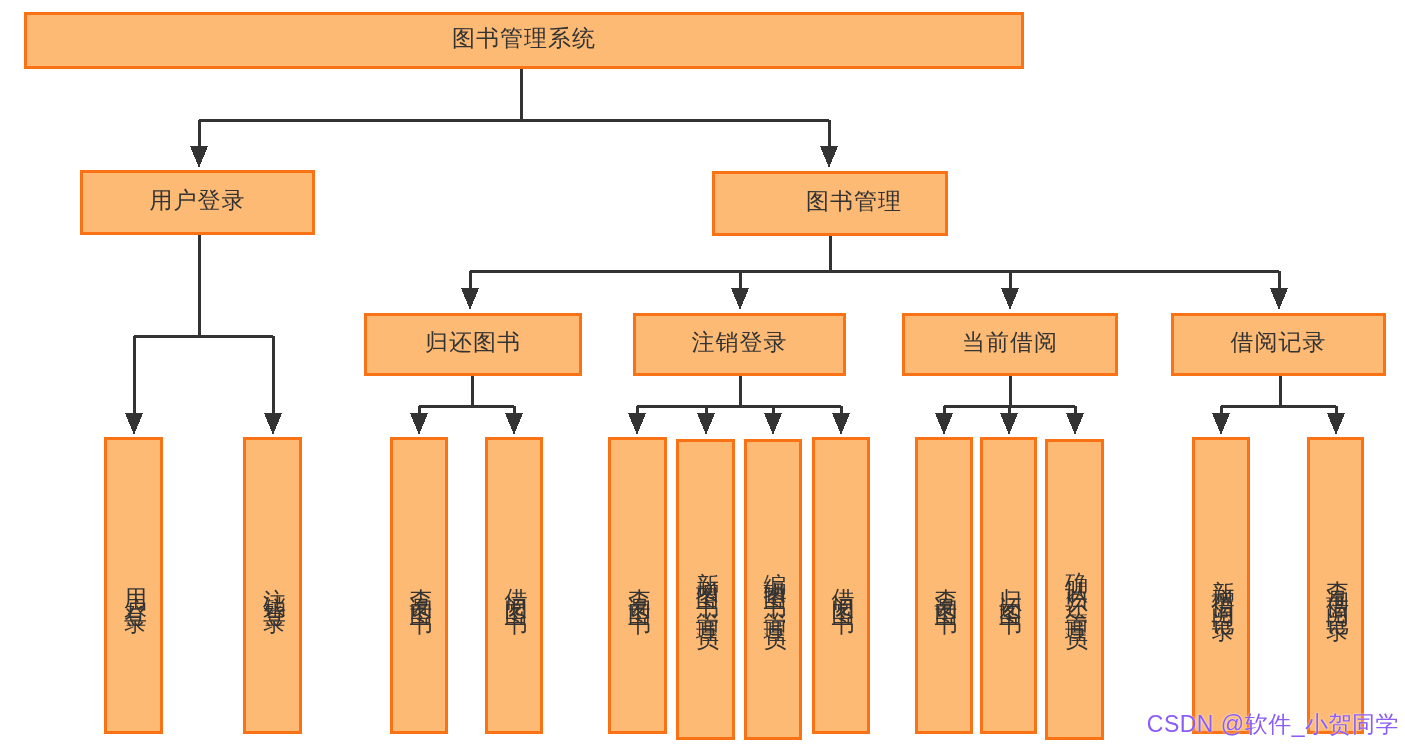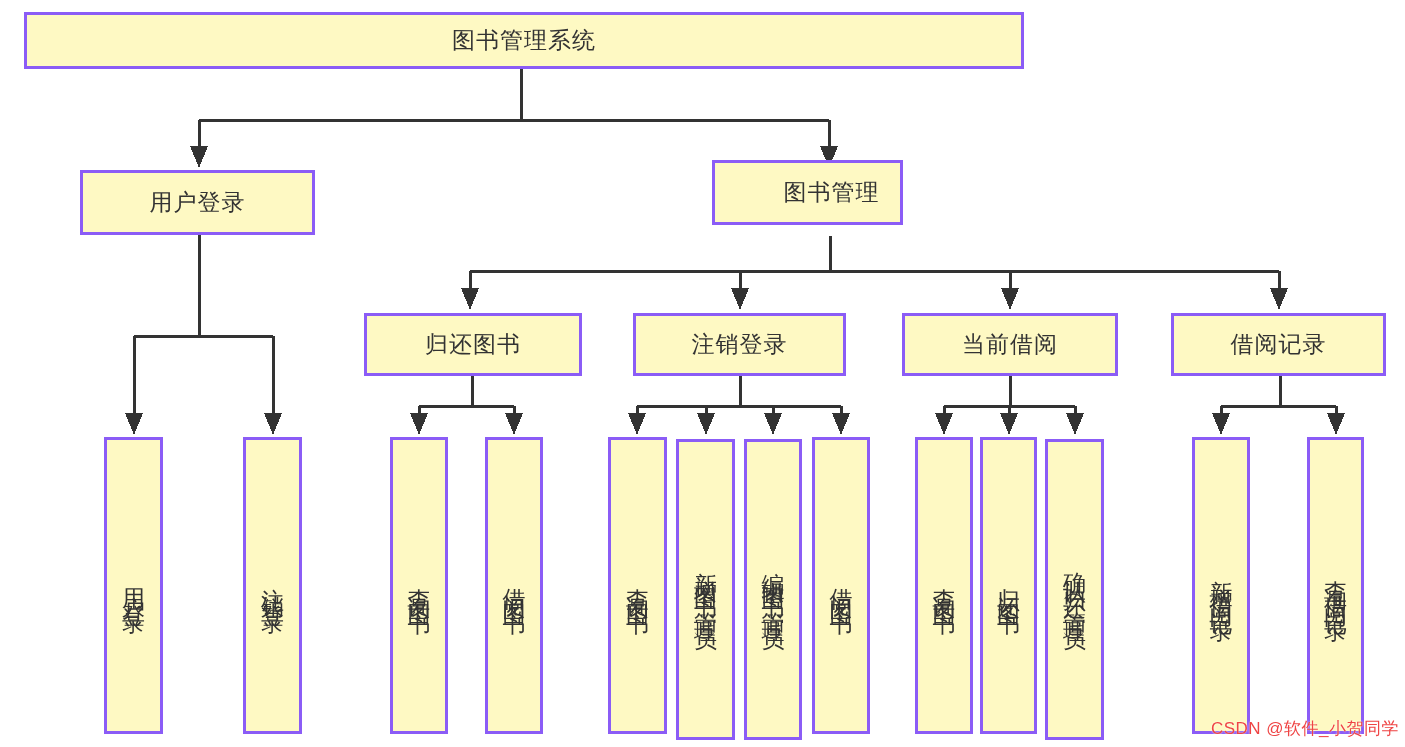--- a/index.html
+++ b/index.html
@@ -26,45 +26,46 @@
     stroke-width: 3;
     fill: none;
   }
   .connectors path.head {
     fill: #333333;
     stroke: none;
   }
   .box {
     position: absolute;
     box-sizing: border-box;
-    background: #fef9c3;
-    border: 3px solid #8b5cf6;
+    background: #fdba74;
+    border: 3px solid #f97316;
     display: flex;
     align-items: center;
     justify-content: center;
+    font-family: Liberation Mono, monospace;
   }
   .box .lbl {
     font-size: 23px;
     letter-spacing: 1px;
     line-height: 1;
     white-space: nowrap;
     color: #333333;
   }
   .box.v .lbl {
     writing-mode: vertical-rl;
     text-orientation: mixed;
     letter-spacing: 8px;
     white-space: normal;
   }
   .watermark {
     position: absolute;
     right: 6px;
     bottom: 7px;
-    font-size: 17px;
-    color: #ef4444;
+    font-size: 23px;
+    color: #8b5cf6;
     letter-spacing: 0.5px;
     z-index: 10;
     text-shadow: 0 0 2px #ffffff;
   }
 </style>
 </head>
 <body>
 
 <div class="canvas">
 
@@ -99,21 +100,21 @@
     </g>
   </svg>
 
   <div class="box" style="left:24px; top:12px; width:1000px; height:57px;">
     <span class="lbl">图书管理系统</span>
   </div>
 
   <div class="box" style="left:80px; top:170px; width:235px; height:65px;">
     <span class="lbl">用户登录</span>
   </div>
-  <div class="box" style="left:712px; top:160px; width:191px; height:65px;padding-left:48px;">
+  <div class="box" style="left:712px; top:171px; width:236px; height:65px;padding-left:48px;">
     <span class="lbl">图书管理</span>
   </div>
 
   <div class="box" style="left:364px; top:313px; width:218px; height:63px;">
     <span class="lbl">归还图书</span>
   </div>
   <div class="box" style="left:633px; top:313px; width:213px; height:63px;">
     <span class="lbl">注销登录</span>
   </div>
   <div class="box" style="left:902px; top:313px; width:216px; height:63px;">

